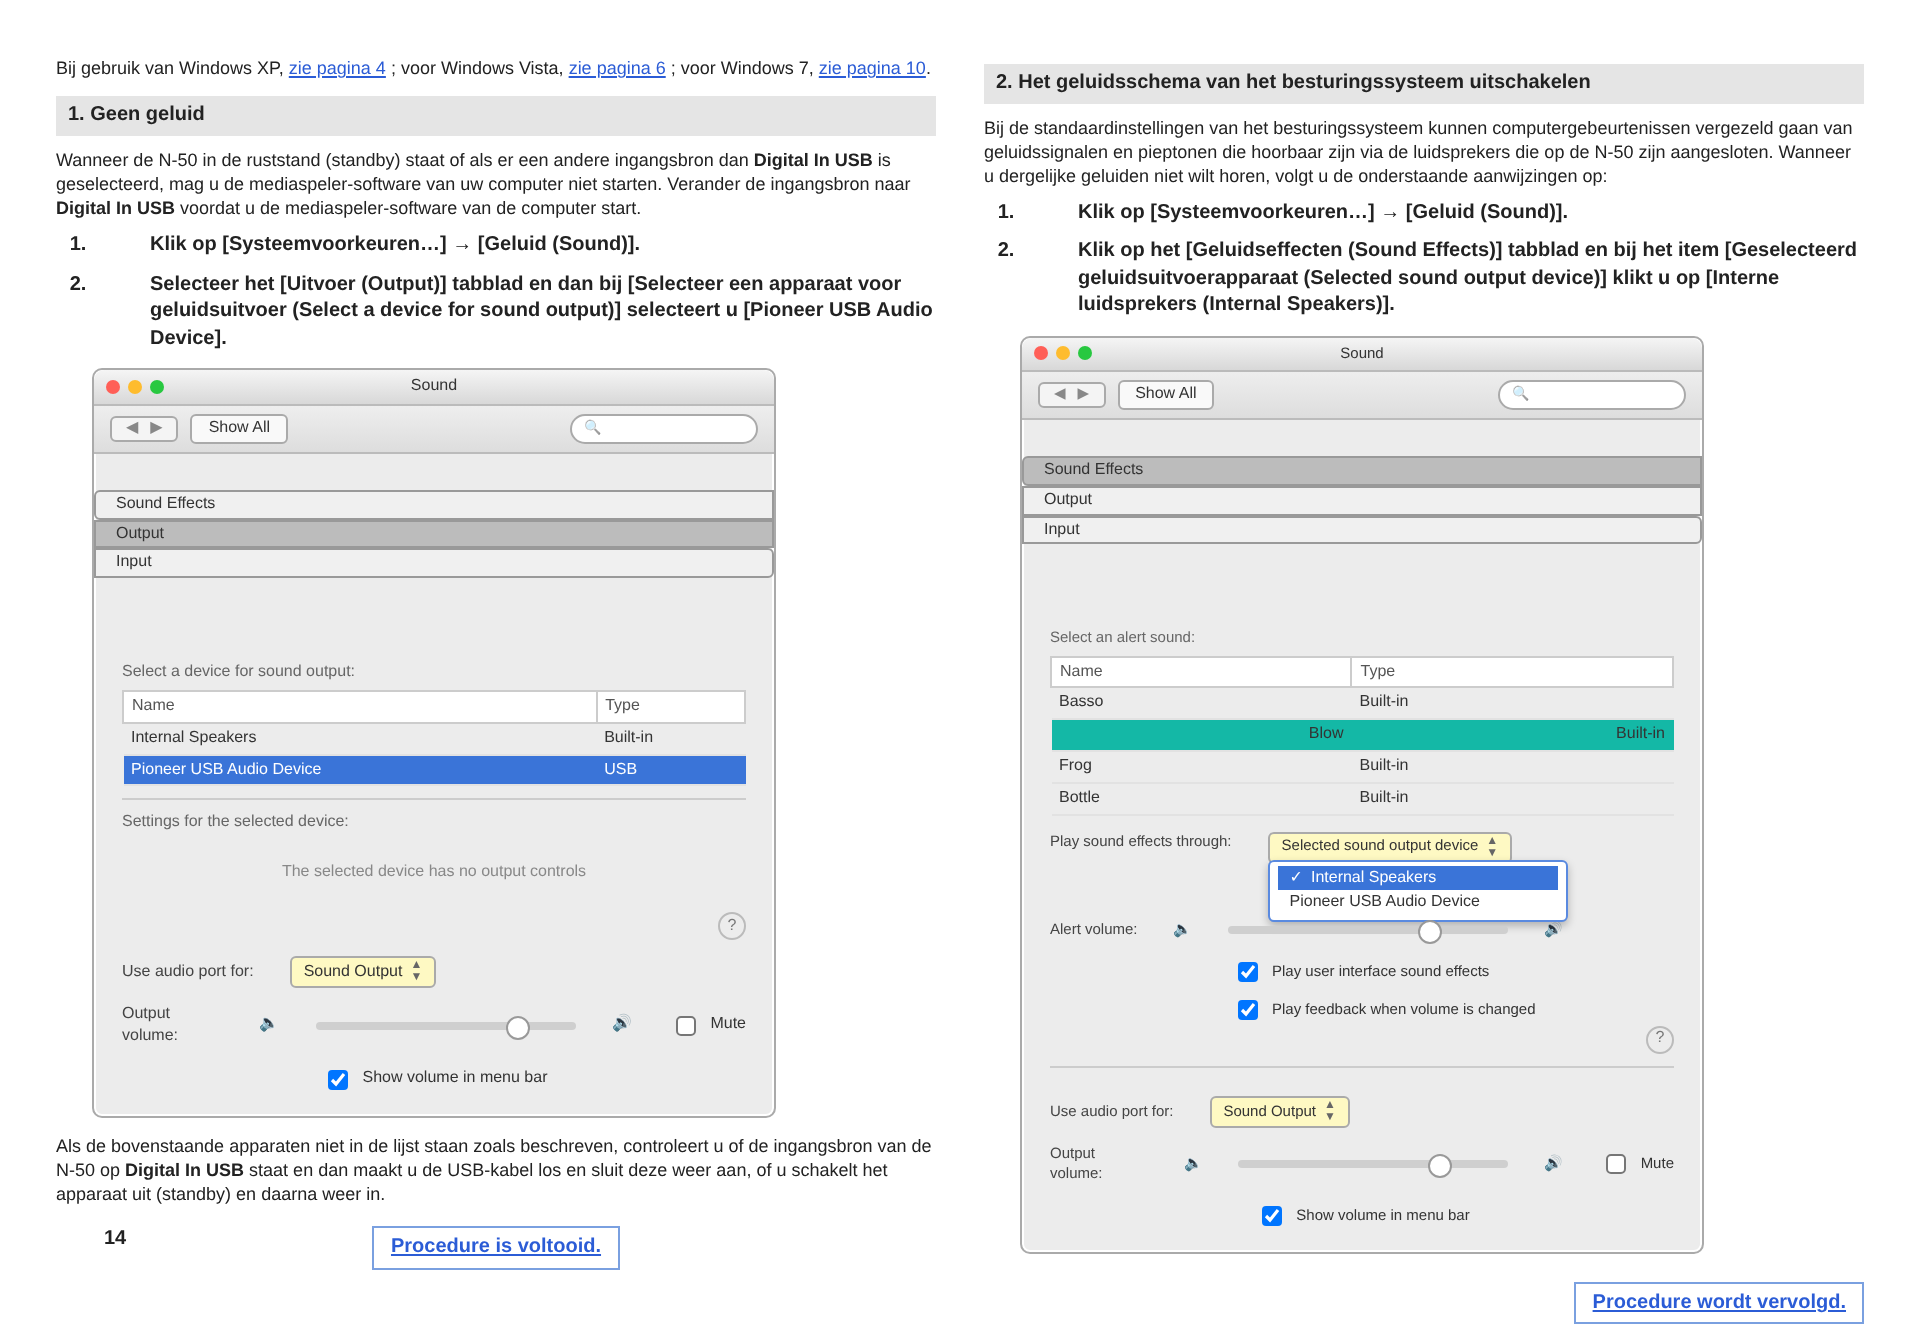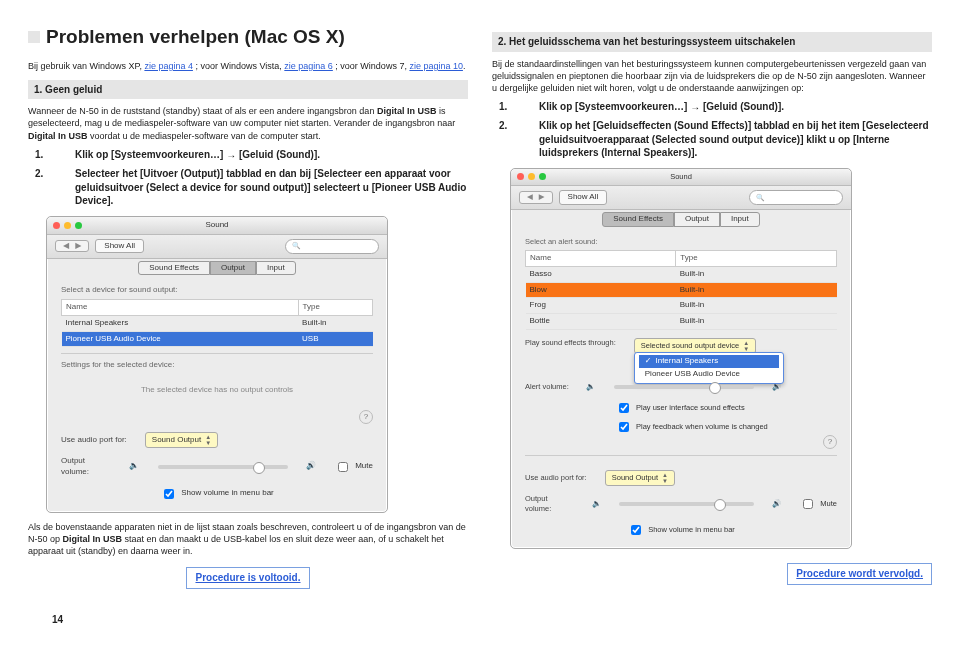--- a/index.html
+++ b/index.html
@@ -79,32 +79,32 @@
     display:flex; align-items:center; gap:6px;
     padding:4px 8px; border-bottom:1px solid #bbb;
     background: linear-gradient(#eee,#ddd);
   }
   .navbtn { border:1px solid #aaa; border-radius:3px; padding:0 4px; background:#f4f4f4; display:flex; }
   .navbtn span{ padding:0 3px; color:#888; }
   .pill { border:1px solid #aaa; border-radius:3px; padding:1px 8px; background:#f9f9f9; font-size:8px;}
   .spacer{flex:1;}
   .search{ border:1px solid #aaa; border-radius:10px; padding:1px 6px; width:80px; height:11px; background:#fff; display:flex; align-items:center;}
   .search:before{content:"🔍"; font-size:7px; margin-right:3px; opacity:.6;}
-  .tabs { display:flex; justify-content:center; gap:0; padding:2px 0 4px; }
+  .tabs { display:flex; justify-content:center; gap:0; padding:18px 0 4px;flex-direction:column; }
   .tab { border:1px solid #999; padding:1px 10px; background:#f0f0f0; font-size:8px;}
   .tab:first-child{border-radius:3px 0 0 3px;}
   .tab:last-child{border-radius:0 3px 3px 0;}
   .tab.sel{background:#bcbcbc;}
-  .mw-body{ padding:6px 14px 10px; }
+  .mw-body{ padding:6px 14px 10px;margin-top:32px; }
   .light { color:#666; }
   table.list { width:100%; border-collapse:collapse; margin:3px 0 6px; }
   table.list th { text-align:left; font-weight:normal; color:#555; font-size:8px; padding:2px 4px; background:#fff; border:1px solid #ccc;}
   table.list td { font-size:8px; padding:2px 4px; border-bottom:1px solid #e2e2e2;}
   tr.selrow td{ background:#3a74d8; color:#fff; }
-  tr.alt td{ background:#f97316;}
+  tr.alt td{ background:#14b8a6;text-align:right;}
   .settings-box{ border-top:1px solid #ccc; margin-top:6px; padding-top:6px; }
   .centered{text-align:center; color:#888; padding:14px 0;}
   .controls-row{ display:flex; align-items:center; gap:18px; margin-top:8px;}
   .controls-row .label{ color:#444; }
   .sel-field{ border:1px solid #aaa; background:#fef9c3; border-radius:3px; padding:1px 6px; display:inline-flex; align-items:center; gap:4px;}
   .upd{ display:flex; flex-direction:column; font-size:6px; line-height:6px; color:#666;}
   .slider { position:relative; width:140px; height:4px; background:#cfcfcf; border-radius:2px; }
   .slider .knob{position:absolute; left:95px; top:-3px; width:10px;height:10px; background:#fff; border:1px solid #999; border-radius:50%;}
   .chk { display:inline-flex; align-items:center; gap:4px; }
   .chk input{ width:10px;height:10px;}
@@ -142,24 +142,20 @@
   .col-right-screenshot .macwin{ font-size:7.5px;}
   .stack-gap{height:4px;}
 </style>
 </head>
 <body>
 <div class="wrapper">
 
 <div class="columns">
 
   <div class="col">
-    <h1>
-      <span class="sq"></span>
-      <span>Problemen verhelpen (Mac OS X)</span>
-    </h1>
 
     <p>
       <span>Bij gebruik van Windows XP, </span><a class="link">zie pagina 4</a><span> ; voor Windows Vista, </span><a class="link">zie pagina 6</a><span> ; voor Windows 7, </span><a class="link">zie pagina 10</a><span>.</span>
     </p>
 
     <div class="heading-bar">1. Geen geluid</div>
 
     <p>
       <span>Wanneer de N-50 in de ruststand (standby) staat of als er een andere ingangsbron dan </span><span class="bold">Digital In USB</span><span> is geselecteerd, mag u de mediaspeler-software van uw computer niet starten. Verander de ingangsbron naar </span><span class="bold">Digital In USB</span><span> voordat u de mediaspeler-software van de computer start.</span>
     </p>

